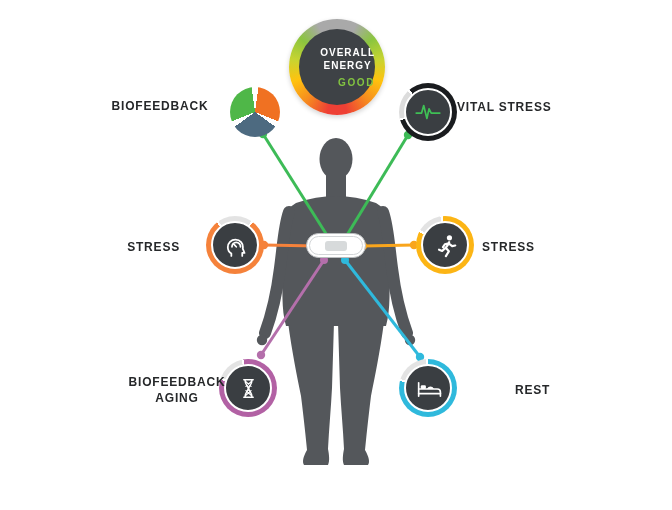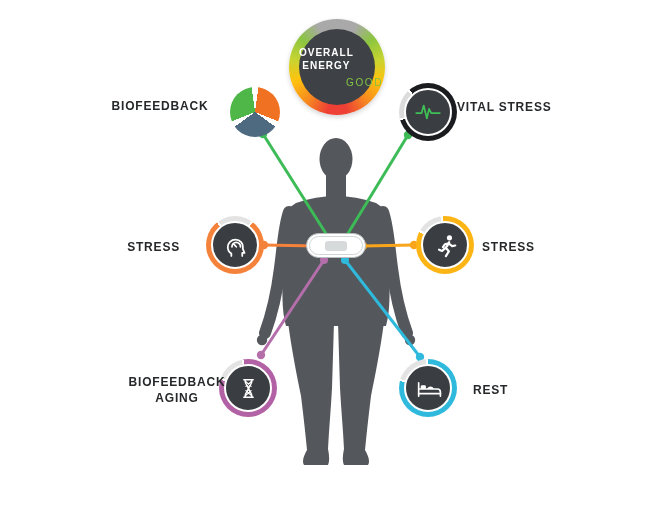--- a/index.html
+++ b/index.html
@@ -33,24 +33,24 @@
   .overall{
     position:absolute;left:289px;top:19px;width:96px;height:96px;border-radius:50%;
     background:conic-gradient(from 0deg,
       #a9a9a9 0deg 24deg,#8bc53f 52deg,#c7d431 80deg,#ffc20e 108deg,#f68b1f 138deg,
       #ee4035 168deg 192deg,#f68b1f 222deg,#ffc20e 252deg,#c7d431 280deg,#8bc53f 308deg,
       #a9a9a9 336deg 360deg);
     box-shadow:0 2px 5px rgba(0,0,0,.18);
   }
   .overall-inner{
     position:absolute;inset:10px;border-radius:50%;background:#3e4246;
-    display:flex;flex-direction:column;align-items:flex-start;justify-content:center;
+    display:flex;flex-direction:column;align-items:flex-end;justify-content:center;
   }
   .overall-title{color:#ffffff;font-size:10px;font-weight:bold;letter-spacing:1px;line-height:13px;text-align:center;}
-  .overall-status{color:#82c341;font-size:10px;font-weight:normal;letter-spacing:1.6px;margin-top:5px;margin-left:47px;}
+  .overall-status{color:#82c341;font-size:10px;font-weight:bold;letter-spacing:1.6px;margin-top:5px;margin-left:47px;}
   
   .device{
     position:absolute;left:306px;top:233px;width:60px;height:25px;border-radius:13px;
     background:#ffffff;border:1px solid #b9bcbe;box-sizing:border-box;
     display:flex;align-items:center;justify-content:center;
   }
   .device-outline{position:absolute;inset:2px;border:1px solid #d2d5d7;border-radius:10px;}
   .device-chip{width:22px;height:10px;background:#d7dadb;border-radius:3px;}
 </style>
 </head>
@@ -179,15 +179,15 @@
   <div class="device">
     <div class="device-outline"></div>
     <div class="device-chip"></div>
   </div>
 
   <div class="label" style="left:96px;top:98px;width:128px;text-align:center;">BIOFEEDBACK</div>
   <div class="label" style="left:457px;top:99px;">VITAL STRESS</div>
   <div class="label" style="left:88px;top:239px;width:92px;text-align:right;">STRESS</div>
   <div class="label" style="left:482px;top:239px;">STRESS</div>
   <div class="label" style="left:118px;top:374px;width:118px;text-align:center;">BIOFEEDBACK AGING</div>
-  <div class="label" style="left:449px;top:382px;padding-left:24px;">REST</div>
+  <div class="label" style="left:491px;top:382px;padding-left:24px;">REST</div>
 
 </div>
 
 </body></html>

